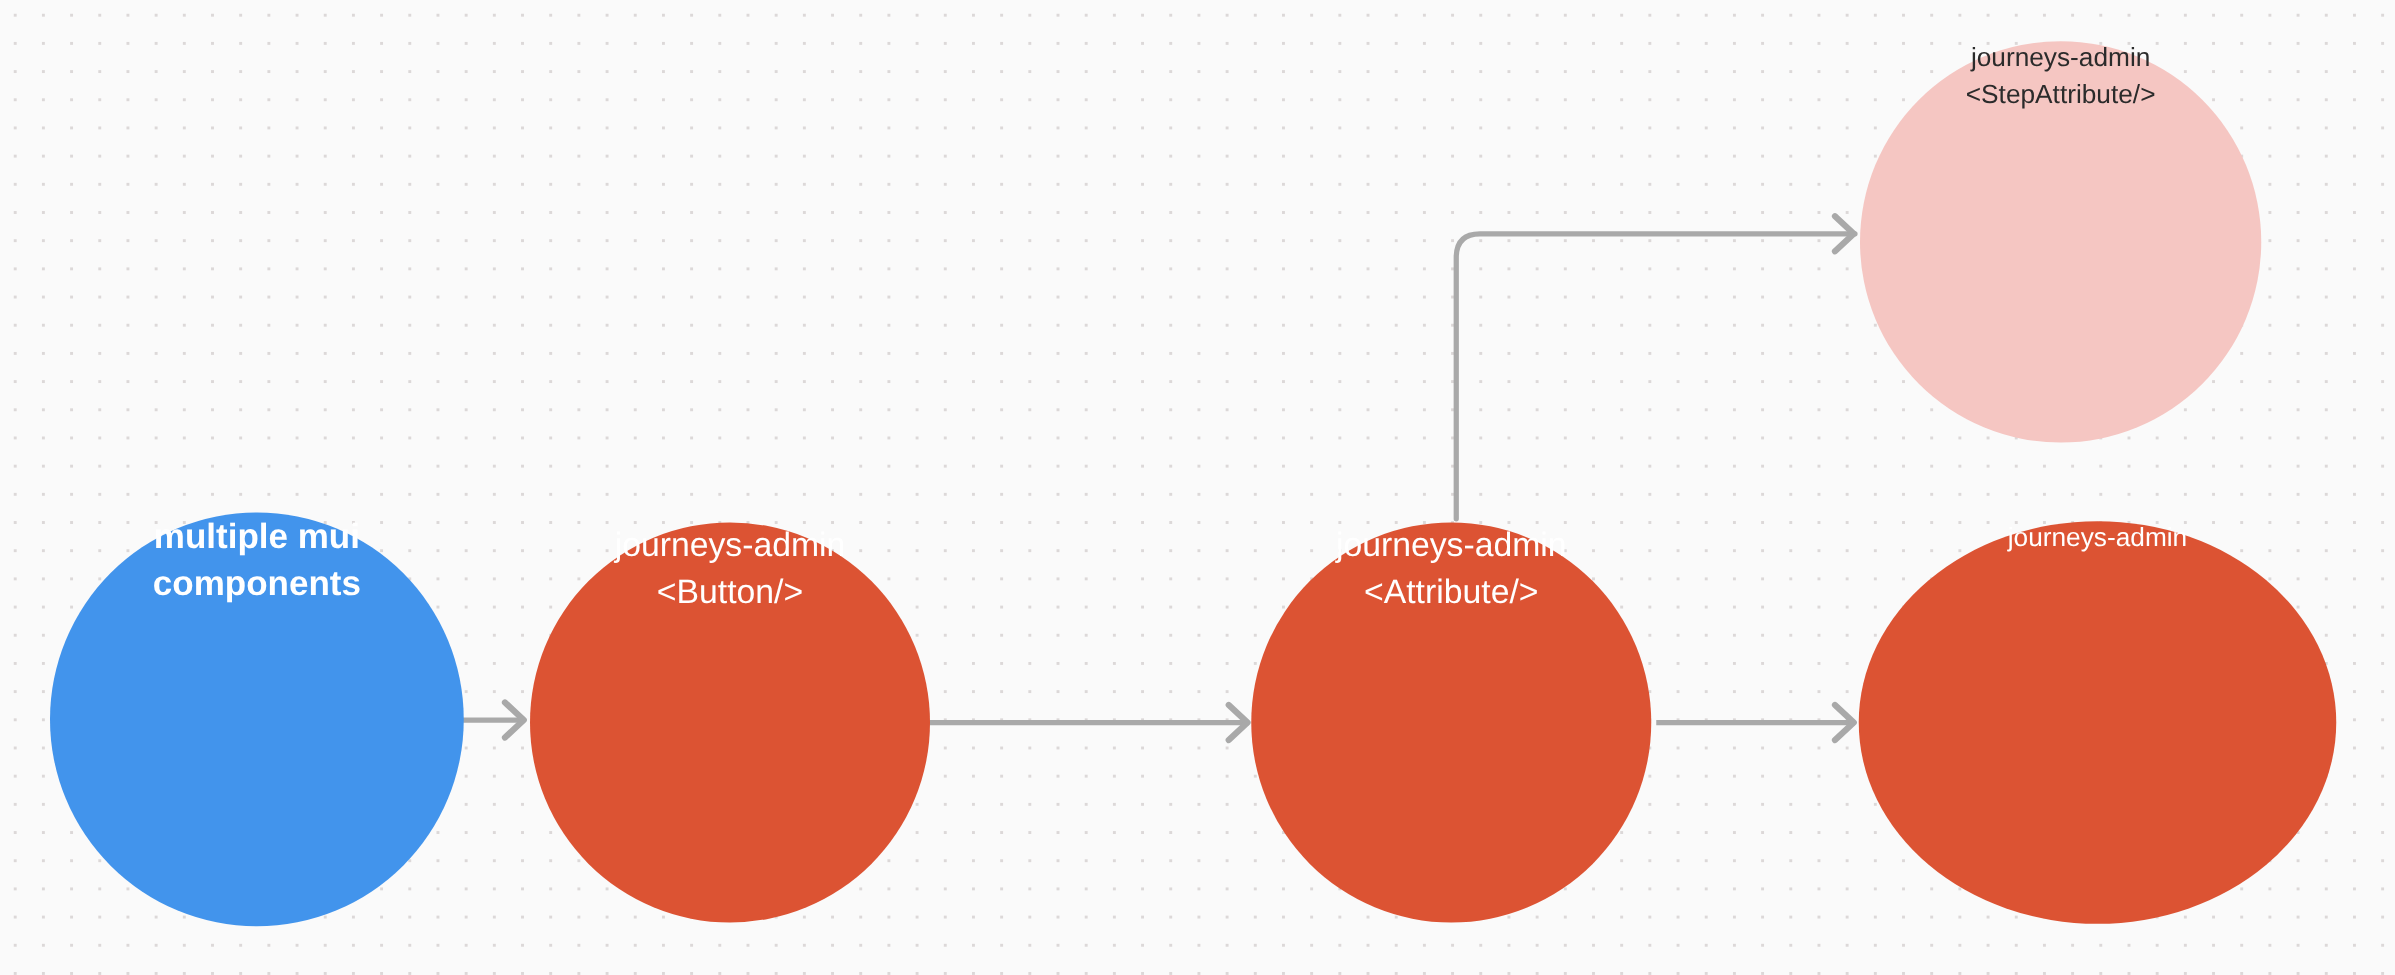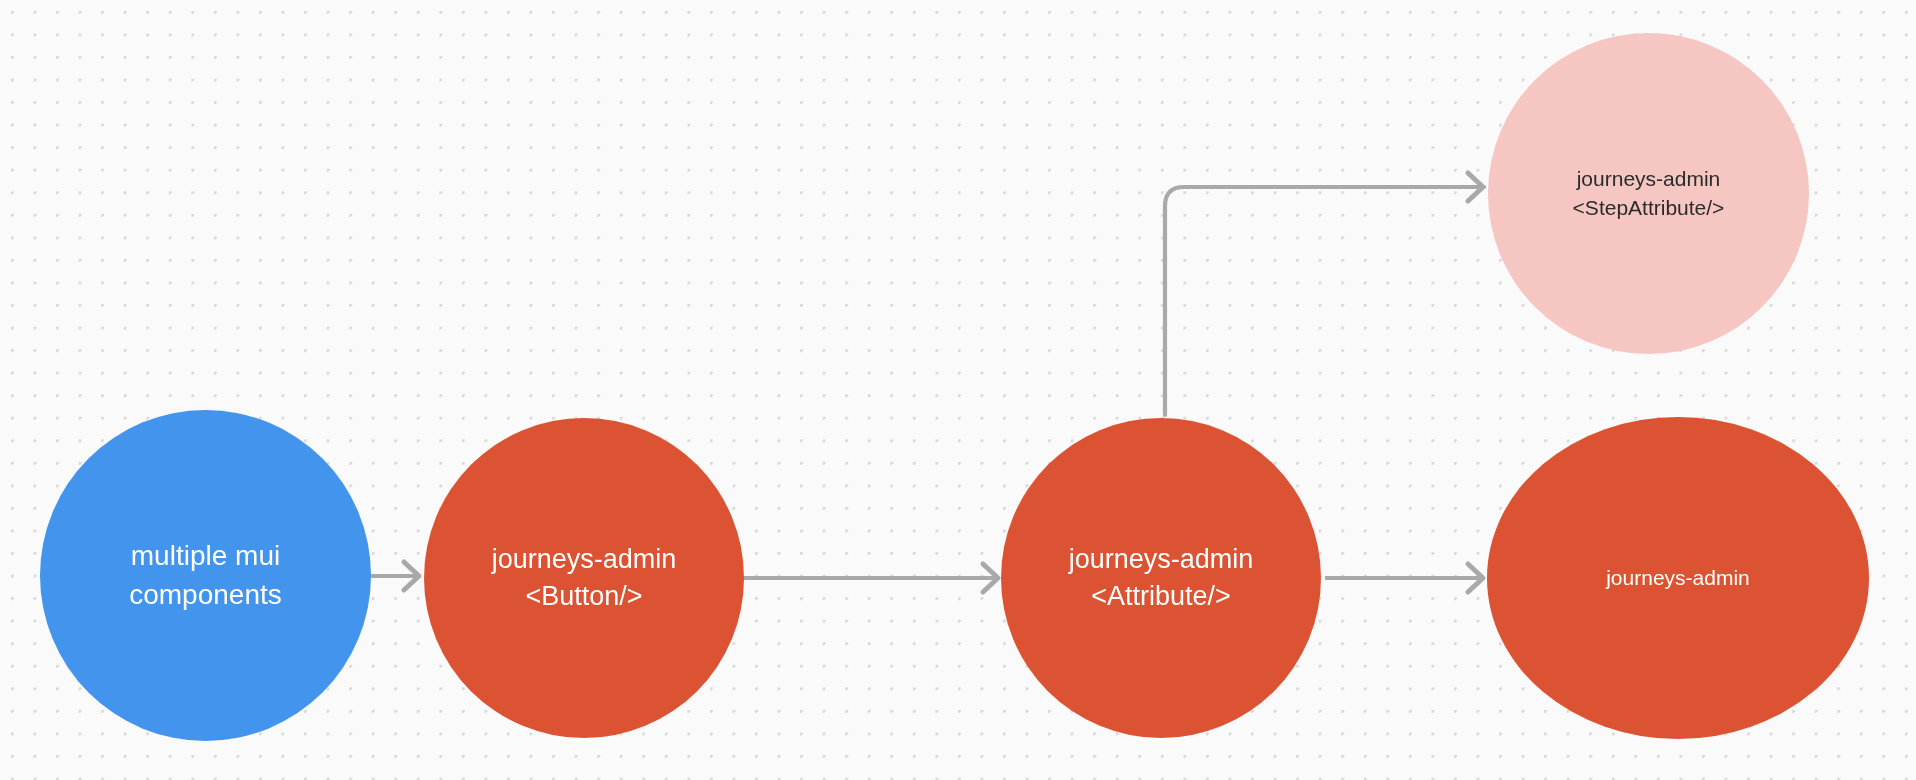--- a/index.html
+++ b/index.html
@@ -26,40 +26,39 @@
     width: 1916px;
     height: 780px;
     pointer-events: none;
   }
   .node {
     position: absolute;
     box-sizing: border-box;
     display: flex;
     flex-direction: column;
     align-items: center;
-    justify-content: center;
     text-align: center;
     line-height: 1.26;
     border-radius: 50%;
     user-select: none;
   }
   .node .label-line {
     display: block;
     white-space: nowrap;
   }
 
   
   #node-mui {
     left: 40px;  top: 410px;
     width: 331px; height: 331px;
     background: #4294ec;
     color: #ffffff;
     font-size: 28px;
   }
-  #node-mui .label-line { line-height: 1.36; }
+  #node-mui .label-line { line-height: 1.36; font-weight: bold; }
 
   #node-button {
     left: 424px; top: 418px;
     width: 320px; height: 320px;
     background: #dc5333;
     color: #ffffff;
     font-size: 27px;
   }
   #node-button .label-line { line-height: 1.38; }
 

